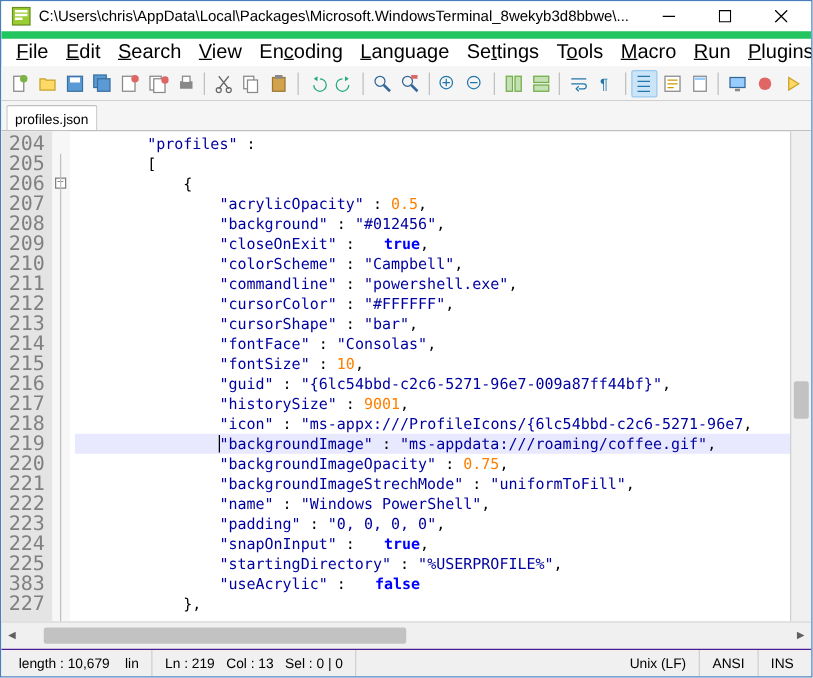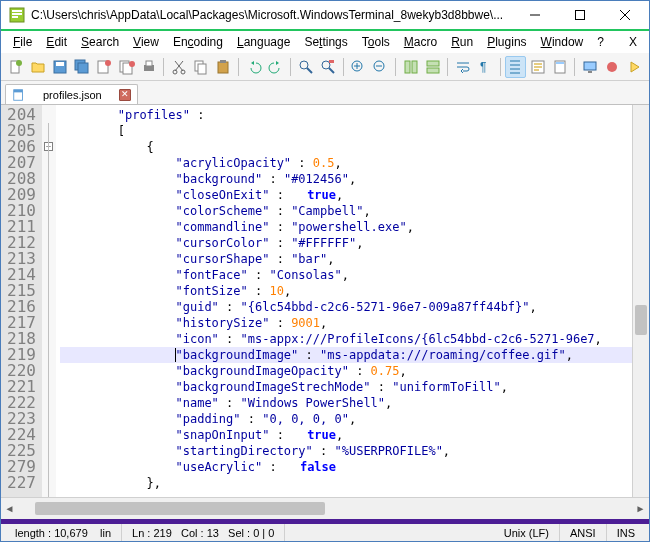--- a/index.html
+++ b/index.html
@@ -13,33 +13,33 @@
     border: 1px solid #4a7dbb;
     display: flex;
     flex-direction: column;
   }
   .titlebar {
     height: 30px;
     background: #fff;
     display: flex;
     align-items: center;
     padding: 0 2px 0 8px;
-    border-bottom: 2px solid #22c55e;
+    border-bottom: 6px solid #22c55e;
   }
   .titlebar .app-icon { width: 16px; height: 16px; margin-right: 6px; }
   .titlebar .title { flex: 1; font-size: 12px; color: #000; white-space: nowrap; overflow: hidden; text-overflow: ellipsis; }
   .win-btns { display: flex; }
   .win-btn { width: 45px; height: 29px; display: flex; align-items: center; justify-content: center; color: #000; }
   .win-btn svg { width: 10px; height: 10px; }
 
   .menubar {
     display: flex;
     align-items: center;
     padding: 2px 6px;
-    font-size: 12px;
+    font-size: 16px;
     gap: 2px;
     height: 22px;
   }
   .menu-item { padding: 1px 6px; }
   .menu-item .ul { text-decoration: underline; }
   .menu-x { margin-left: auto; padding: 1px 6px; font-family: Arial; }
 
   .toolbar {
     display: flex;
     align-items: center;
@@ -60,22 +60,23 @@
     height: 23px;
   }
   .tab {
     display: flex;
     align-items: center;
     background: #fff;
     border: 1px solid #c0c0c0;
     border-bottom: none;
     padding: 1px 6px;
     font-size: 11px;
-    gap: 17px;
+    gap: 4px;
     border-radius: 2px 2px 0 0;
+    flex-direction: column;
   }
   .tab svg.file-ico { width: 14px; height: 14px; }
   .tab .tab-close { width: 12px; height: 12px; background:#cf6b5e; border:1px solid #9a4a3f; display:flex;align-items:center;justify-content:center;color:#fff;font-size:9px;line-height:1;border-radius:1px; }
 
   .editor-area {
     flex: 1;
     display: flex;
     overflow: hidden;
     background: #fff;
     border-top: 1px solid #c0c0c0;
@@ -125,21 +126,21 @@
   .vscroll .thumb { position:absolute; left:2px; right:2px; top:200px; height:30px; background:#c2c2c2; border-radius:2px; }
 
   .hscroll { height: 22px; background:#f0f0f0; border-top:1px solid #d0d0d0; display:flex; align-items:center; }
   .hscroll .track { flex:1; height:17px; margin:0 17px; background:#f0f0f0; position:relative; }
   .hscroll .thumb { position:absolute; left:0; width:50%; top:2px; bottom:2px; background:#c2c2c2; border-radius:2px; }
   .hscroll .arr { width:17px; height:17px; display:flex;align-items:center;justify-content:center;color:#606060;font-size:10px; }
 
   .statusbar {
     height: 22px;
     background: #f0f0f0;
-    border-top: 5px solid #4c1d95;
+    border-top: 1px solid #4c1d95;
     display: flex;
     align-items: center;
     font-size: 11px;
     padding: 0 4px;
     gap: 0;
   }
   .status-cell { padding: 0 10px; border-right: 1px solid #d0d0d0; height:100%; display:flex;align-items:center; }
   .status-cell:last-child { border-right:none; margin-left:auto; }
   .status-spacer { flex:1; }
 </style>
@@ -383,21 +384,21 @@
       <div>216</div>
       <div>217</div>
       <div>218</div>
       <div>219</div>
       <div>220</div>
       <div>221</div>
       <div>222</div>
       <div>223</div>
       <div>224</div>
       <div>225</div>
-      <div>279</div>
+      <div>383</div>
       <div>227</div>
     </div>
   <div class="foldcol">
     <div class="fold-line"></div>
     <div style="height:32px"></div>
     <div class="fold-box">−</div>
   </div>
   <div class="code" id="code"><div class="line">        <span class="k">"profiles"</span> <span class="p">:</span></div><div class="line">        <span class="p">[</span></div><div class="line">            <span class="p">{</span></div><div class="line">                <span class="k">"acrylicOpacity"</span> <span class="p">:</span> <span class="n">0.5</span><span class="p">,</span></div><div class="line">                <span class="k">"background"</span> <span class="p">:</span> <span class="k">"#012456"</span><span class="p">,</span></div><div class="line">                <span class="k">"closeOnExit"</span> <span class="p">:</span> <span class="b">true</span><span class="p">,</span></div><div class="line">                <span class="k">"colorScheme"</span> <span class="p">:</span> <span class="k">"Campbell"</span><span class="p">,</span></div><div class="line">                <span class="k">"commandline"</span> <span class="p">:</span> <span class="k">"powershell.exe"</span><span class="p">,</span></div><div class="line">                <span class="k">"cursorColor"</span> <span class="p">:</span> <span class="k">"#FFFFFF"</span><span class="p">,</span></div><div class="line">                <span class="k">"cursorShape"</span> <span class="p">:</span> <span class="k">"bar"</span><span class="p">,</span></div><div class="line">                <span class="k">"fontFace"</span> <span class="p">:</span> <span class="k">"Consolas"</span><span class="p">,</span></div><div class="line">                <span class="k">"fontSize"</span> <span class="p">:</span> <span class="n">10</span><span class="p">,</span></div><div class="line">                <span class="k">"guid"</span> <span class="p">:</span> <span class="k">"{6lc54bbd-c2c6-5271-96e7-009a87ff44bf}"</span><span class="p">,</span></div><div class="line">                <span class="k">"historySize"</span> <span class="p">:</span> <span class="n">9001</span><span class="p">,</span></div><div class="line">                <span class="k">"icon"</span> <span class="p">:</span> <span class="k">"ms-<span class="u">appx</span>:///<span class="u">ProfileIcons/{6lc54bbd-c2c6-5271-96e7</span></span><span class="p">,</span></div><div class="line hl">                <span style="border-left:1px solid #000;margin-left:-1px"></span><span class="k">"backgroundImage"</span> <span class="p">:</span> <span class="k">"ms-<span class="u">appdata</span>:///<span class="u">roaming/coffee.gif</span>"</span><span class="p">,</span></div><div class="line">                <span class="k">"backgroundImageOpacity"</span> <span class="p">:</span> <span class="n">0.75</span><span class="p">,</span></div><div class="line">                <span class="k">"backgroundImageStrechMode"</span> <span class="p">:</span> <span class="k">"uniformToFill"</span><span class="p">,</span></div><div class="line">                <span class="k">"name"</span> <span class="p">:</span> <span class="k">"Windows PowerShell"</span><span class="p">,</span></div><div class="line">                <span class="k">"padding"</span> <span class="p">:</span> <span class="k">"0, 0, 0, 0"</span><span class="p">,</span></div><div class="line">                <span class="k">"snapOnInput"</span> <span class="p">:</span> <span class="b">true</span><span class="p">,</span></div><div class="line">                <span class="k">"startingDirectory"</span> <span class="p">:</span> <span class="k">"%USERPROFILE%"</span><span class="p">,</span></div><div class="line">                <span class="k">"useAcrylic"</span> <span class="p">:</span> <span class="b">false</span></div><div class="line">            <span class="p">},</span></div></div>
   <div class="vscroll">
       <div class="thumb"></div>

